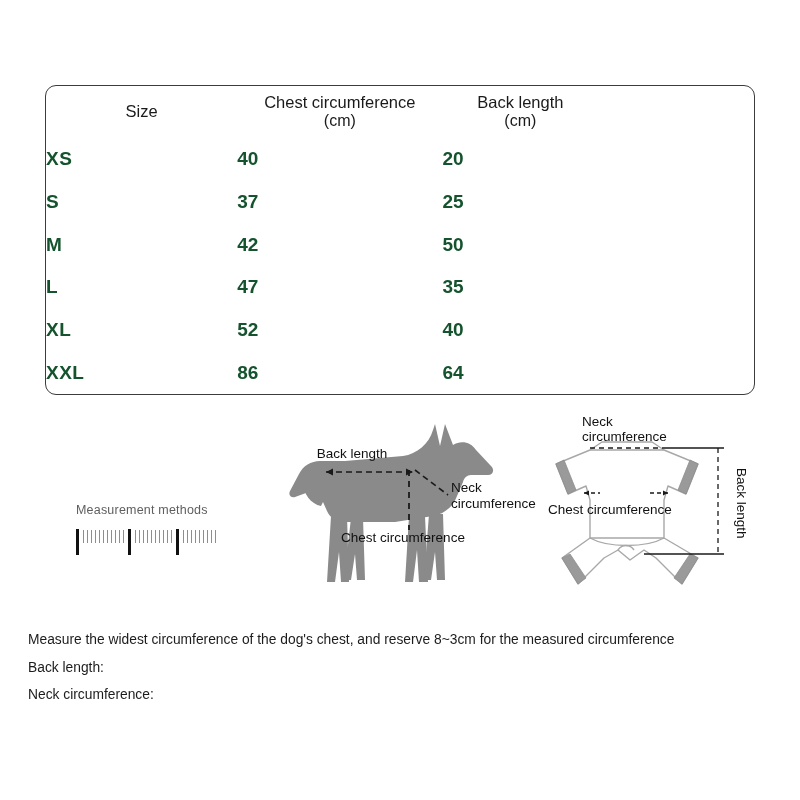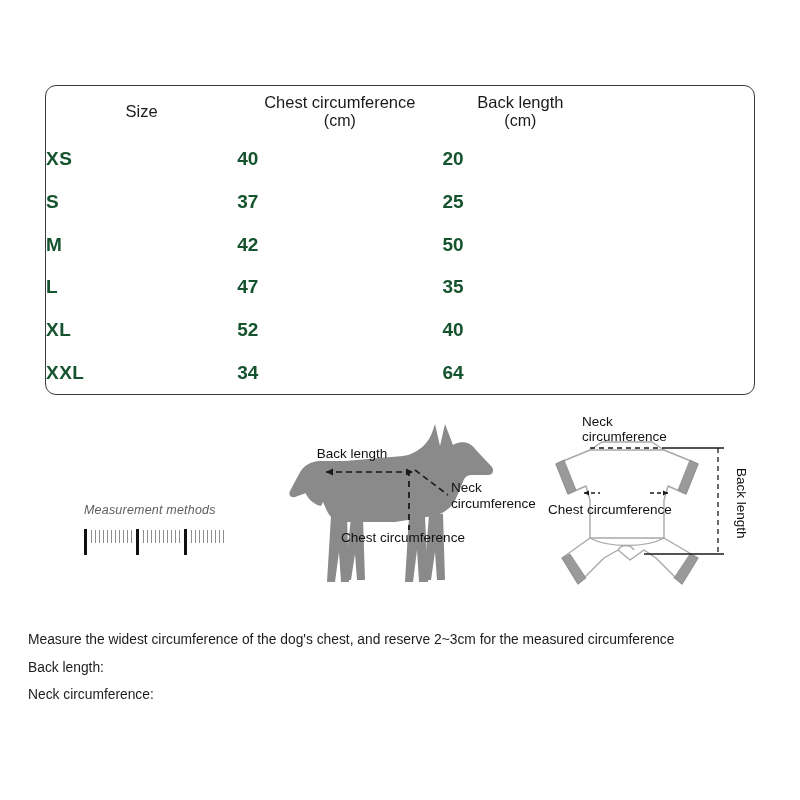--- a/index.html
+++ b/index.html
@@ -61,24 +61,23 @@
     vertical-align: middle;
     padding: 0;
     height: 41px;
     font-weight: bold;
   }
   .size-table td.sz { font-size: 19px; letter-spacing: 0.5px; }
 
   
   .measure-block {
     position: absolute;
-    left: 84px;
+    left: 76px;
     top: 503px;
     width: 160px;
-    font-style: italic;
   }
   .measure-title {
     font-size: 12.5px;
     color: #5e5e5e;
     letter-spacing: 0.2px;
     white-space: nowrap;
   }
   .ruler {
     position: relative;
     margin-top: 12px;
@@ -188,21 +187,21 @@
         <td></td>
       </tr>
       <tr>
         <td class="sz">XL</td>
         <td>52</td>
         <td>40</td>
         <td></td>
       </tr>
       <tr>
         <td class="sz">XXL</td>
-        <td>34</td>
+        <td>86</td>
         <td>64</td>
         <td></td>
       </tr>
     </tbody>
   </table>
 </div>
 
 <div class="measure-block">
   <div class="measure-title">Measurement methods</div>
   <div class="ruler">
@@ -327,16 +326,16 @@
     <g>
       <line x1="126" y1="40" x2="186" y2="40" stroke="#1a1a1a" stroke-width="1.5"></line>
       <line x1="106" y1="146" x2="186" y2="146" stroke="#1a1a1a" stroke-width="1.5"></line>
       <line x1="180" y1="40" x2="180" y2="146" stroke="#1a1a1a" stroke-width="1.3" stroke-dasharray="5,4"></line>
     </g>
     <text class="lbl" x="199" y="60" transform="rotate(90 199 60)">Back length</text>
   </svg>
 </div>
 
 <div class="notes">
-  <div class="note-line">Measure the widest circumference of the dog's chest, and reserve 2~3cm for the measured circumference</div>
+  <div class="note-line">Measure the widest circumference of the dog's chest, and reserve 8~3cm for the measured circumference</div>
   <div class="note-line">Back length:</div>
   <div class="note-line">Neck circumference:</div>
 </div>
 
 </body></html>

